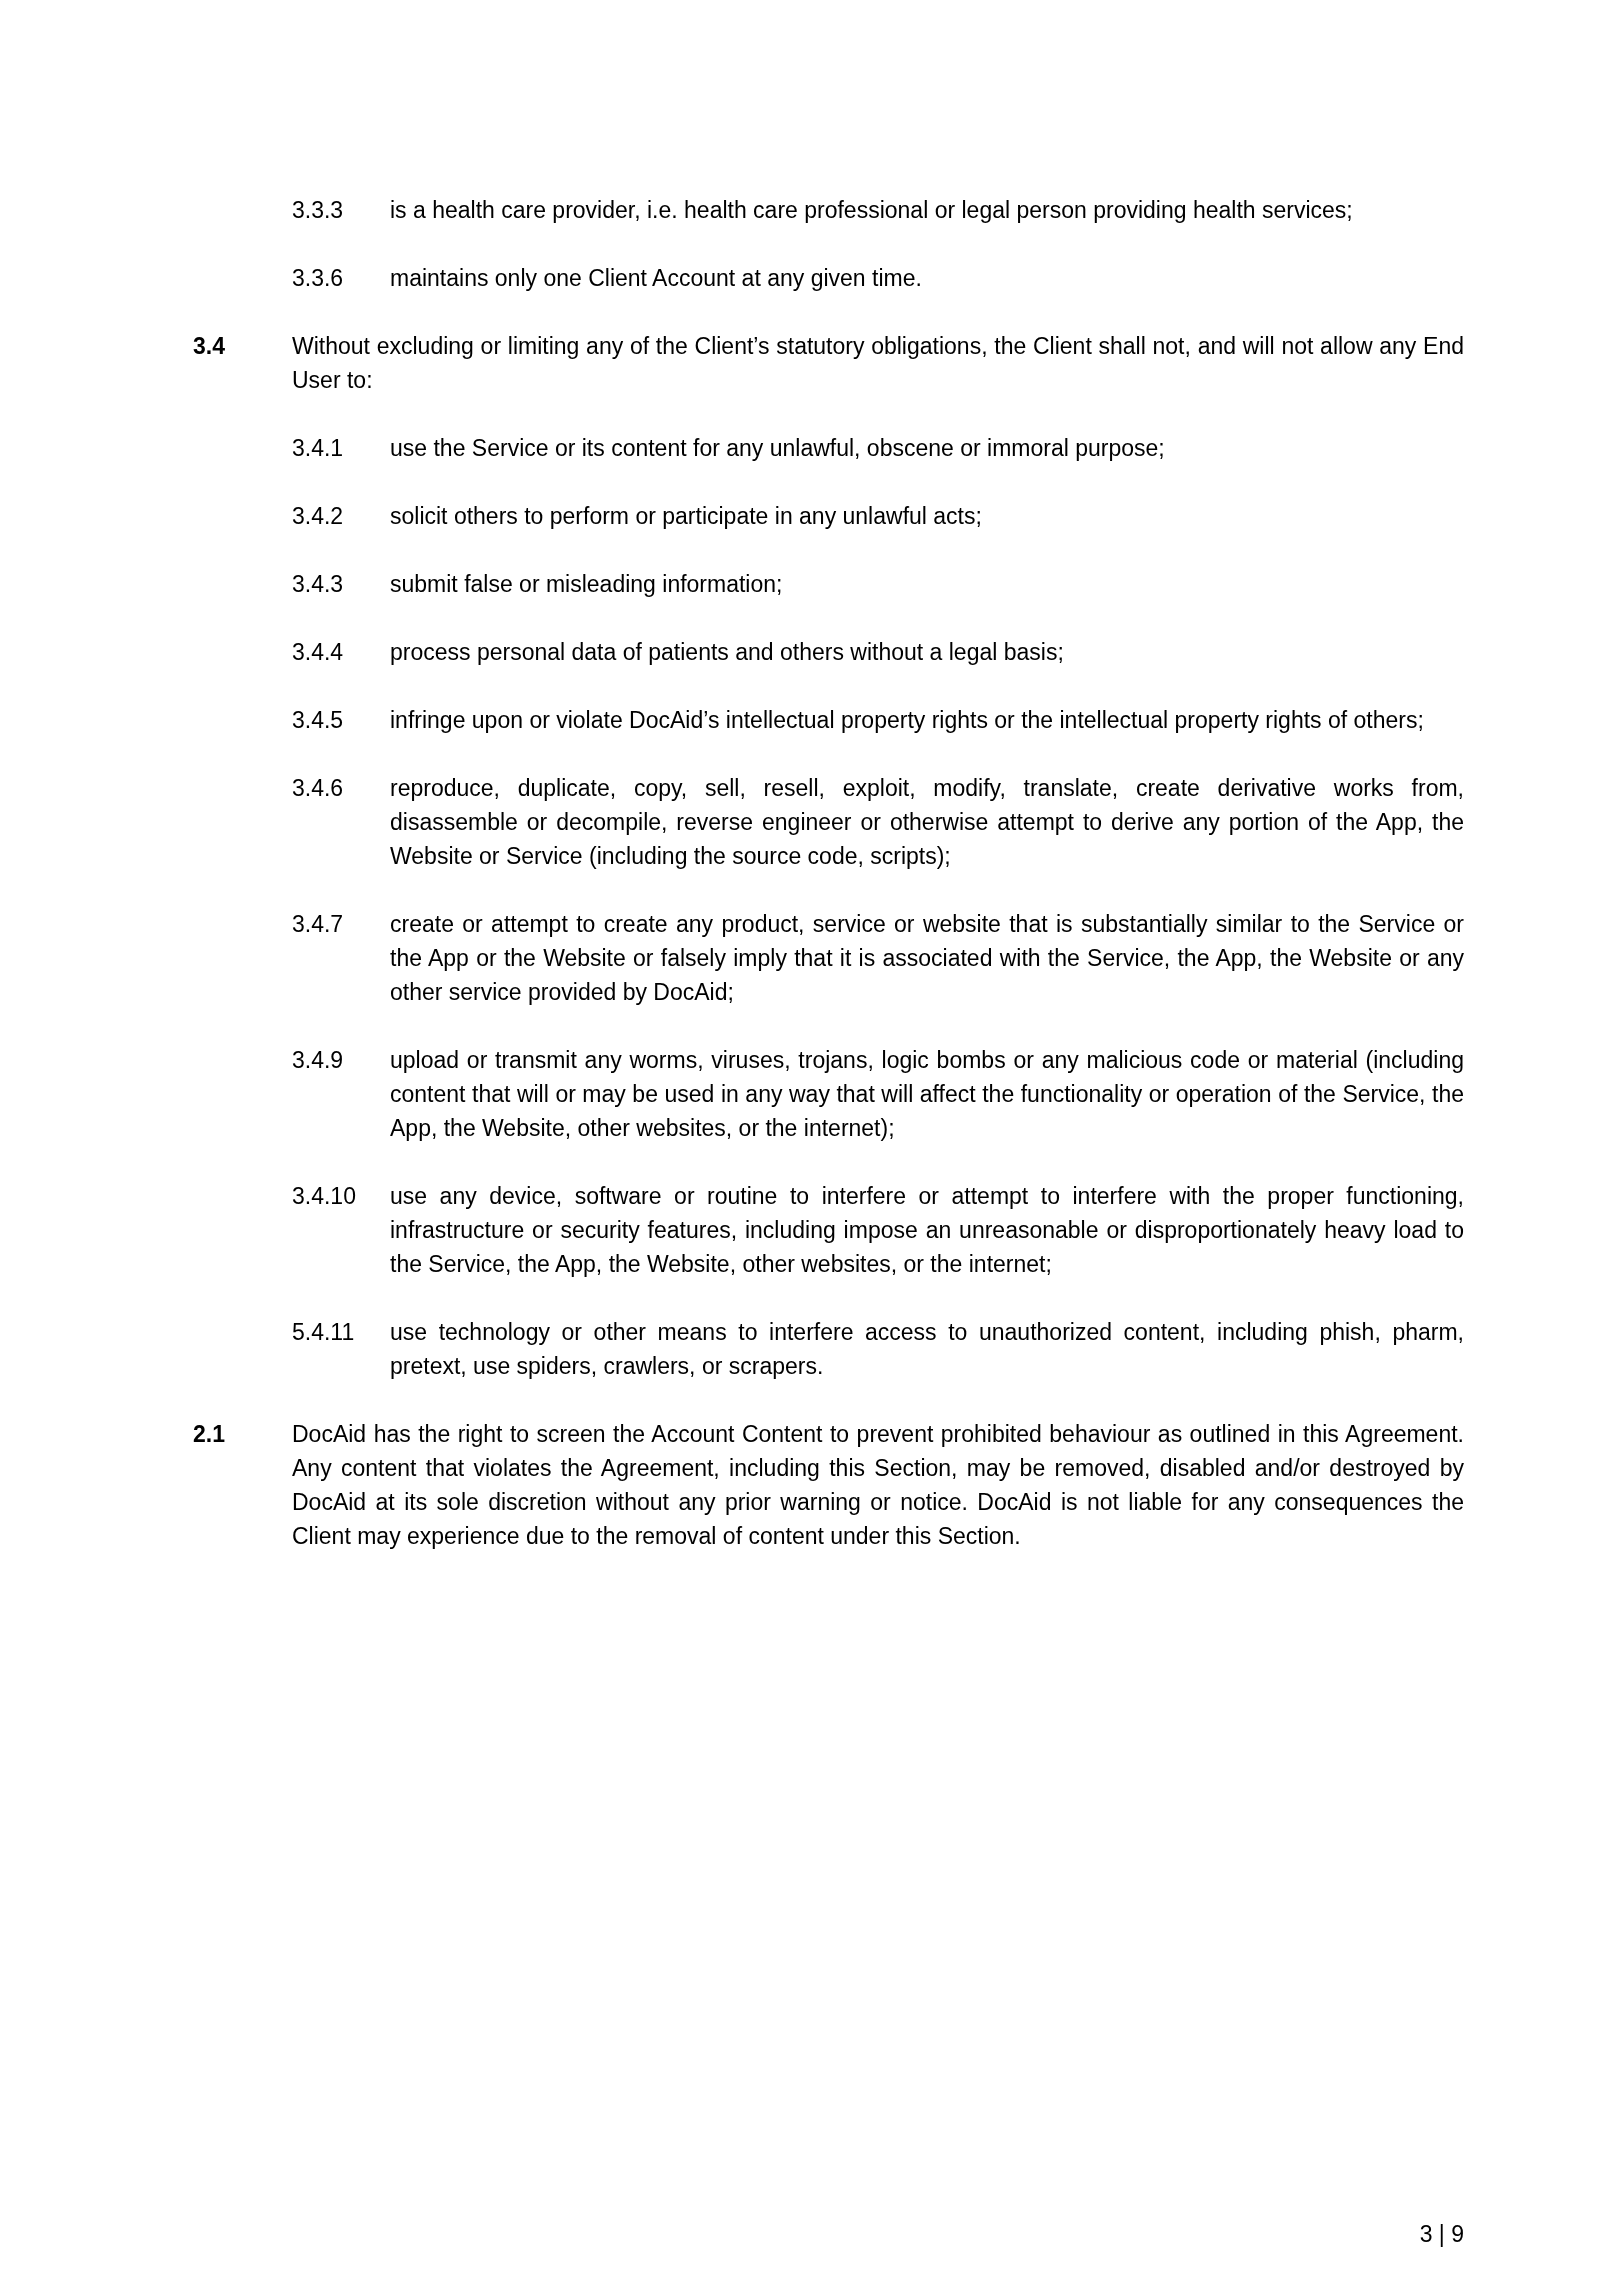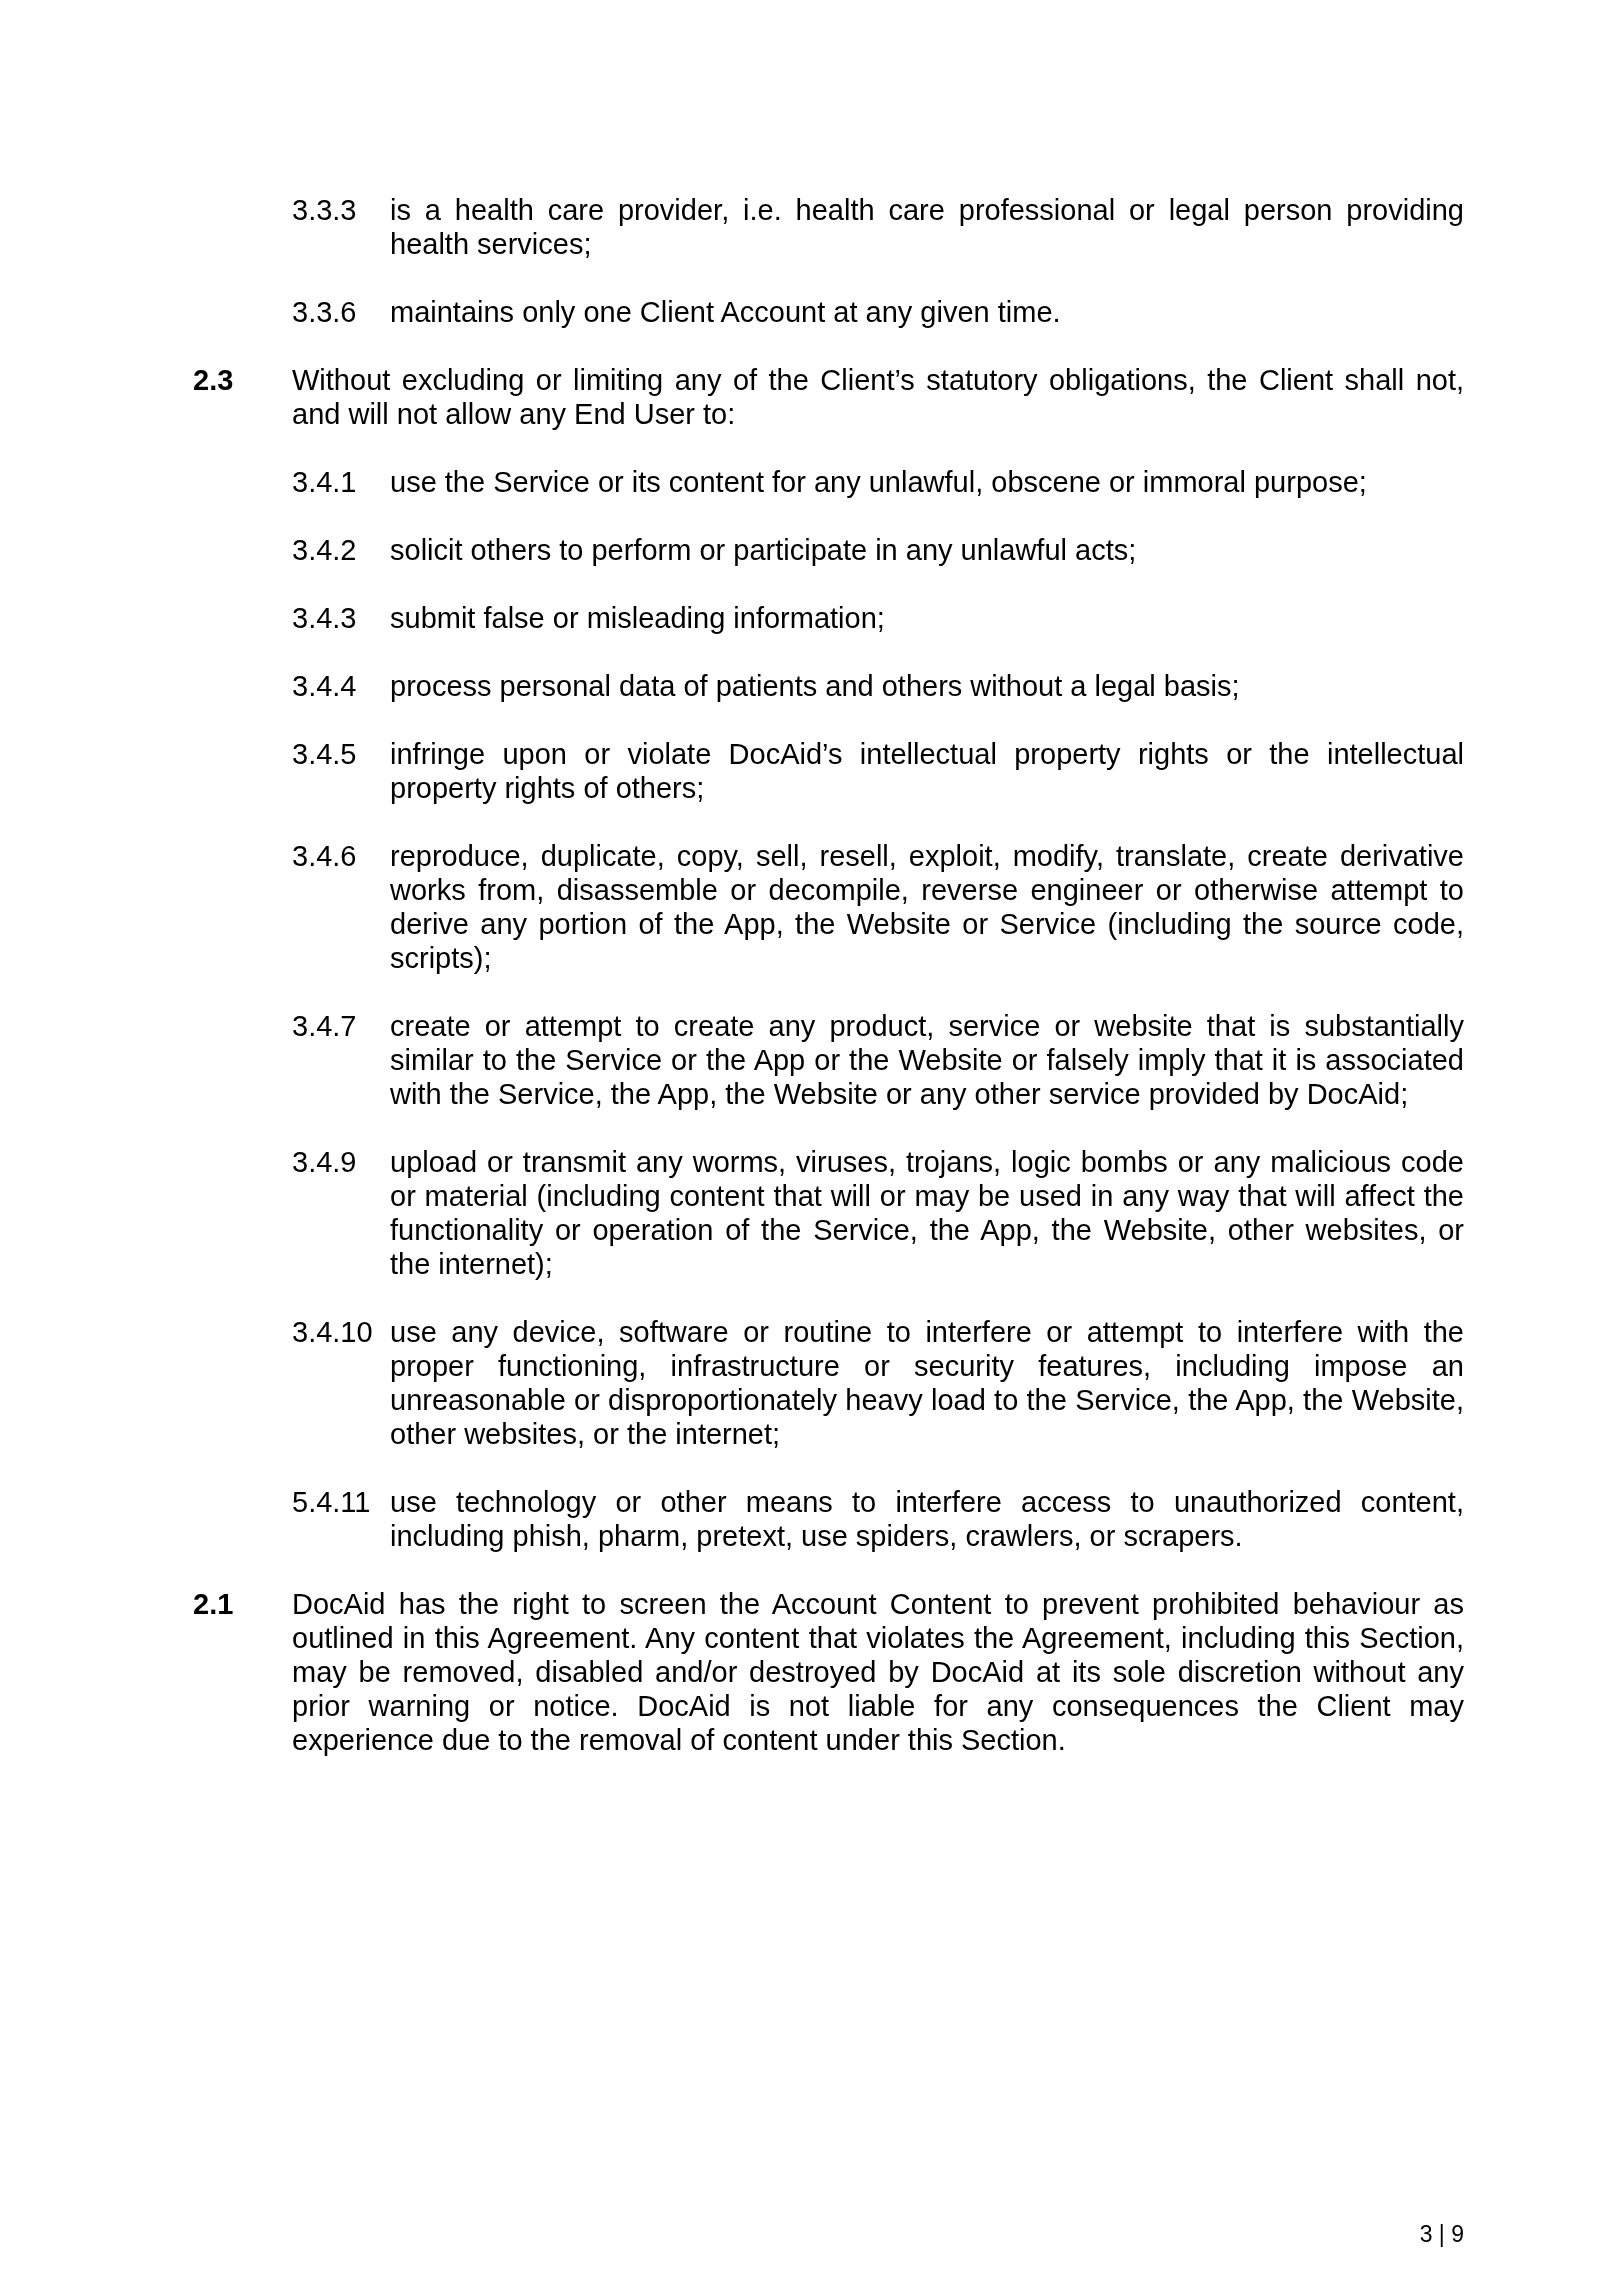--- a/index.html
+++ b/index.html
@@ -21,21 +21,21 @@
     top: 0;
     width: 1621px;
     height: 2293px;
     background: #ffffff;
   }
   .content {
     position: absolute;
     left: 193px;
     top: 193px;
     width: 1271px;
-    font-size: 29px;
+    font-size: 23px;
     line-height: 34px;
   }
   .clause {
     position: relative;
     margin: 0 0 34px 0;
     padding-left: 99px;
     text-align: justify;
   }
   .clause .num {
     position: absolute;
@@ -76,21 +76,21 @@
     <div class="sub">
       <span class="num">3.3.3</span>
       <span class="text">is a health care provider, i.e. health care professional or legal person providing health services;</span>
     </div>
     <div class="sub">
       <span class="num">3.3.6</span>
       <span class="text">maintains only one Client Account at any given time.</span>
     </div>
 
     <div class="clause">
-      <span class="num">2.3</span>
+      <span class="num">3.4</span>
       <span class="text">Without excluding or limiting any of the Client’s statutory obligations, the Client shall not, and will not allow any End User to:</span>
     </div>
 
     <div class="sub">
       <span class="num">3.4.1</span>
       <span class="text">use the Service or its content for any unlawful, obscene or immoral purpose;</span>
     </div>
     <div class="sub">
       <span class="num">3.4.2</span>
       <span class="text">solicit others to perform or participate in any unlawful acts;</span>

